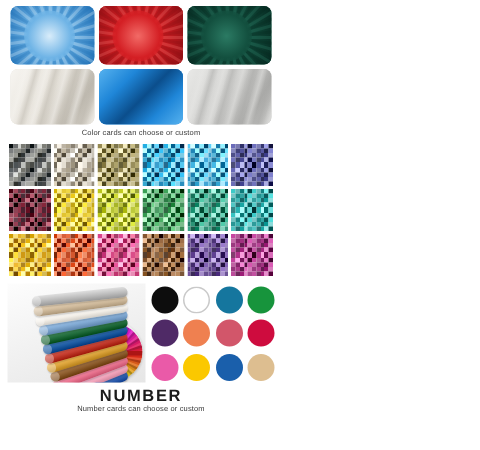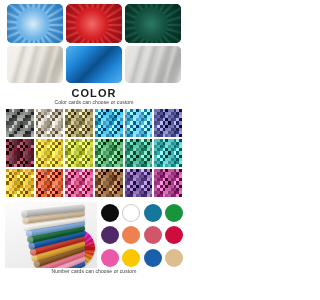--- a/index.html
+++ b/index.html
@@ -298,21 +298,20 @@
             <i style="left: 50%; background: linear-gradient(90deg, transparent, rgb(233, 233, 231), transparent);"></i>
             <i style="left: 62%; background: linear-gradient(90deg, transparent, rgb(169, 169, 167), transparent);"></i>
             <i style="left: 74%; background: linear-gradient(90deg, transparent, rgb(233, 233, 231), transparent);"></i>
             <i style="left: 86%; background: linear-gradient(90deg, transparent, rgb(169, 169, 167), transparent);"></i>
             <i style="left: 98%; background: linear-gradient(90deg, transparent, rgb(233, 233, 231), transparent);"></i>
           </div>
         </div>
       </div>
   </div>
 
-  <div class="heading color-h">COLOR</div>
   <div class="subheading">Color cards can choose or custom</div>
 
   <div class="swatch-block">
       <div class="swatch-row">
         <div class="swatch-card">
           <i style="background: rgb(8, 14, 16);"></i>
           <i style="background: rgb(108, 110, 111);"></i>
           <i style="background: rgb(212, 214, 210);"></i>
           <i style="background: rgb(121, 122, 115);"></i>
           <i style="background: rgb(94, 96, 92);"></i>
@@ -2097,15 +2096,16 @@
         </div>
         <div class="dot-cell">
           <div class="dot" title="blue" style="background: rgb(26, 95, 171);"></div>
         </div>
         <div class="dot-cell">
           <div class="dot" title="tan" style="background: rgb(221, 190, 144);"></div>
         </div>
       </div>
   </div>
 
+  <div class="heading number-h">NUMBER</div>
   <div class="subheading">Number cards can choose or custom</div>
 
 </div>
 
 </body></html>

